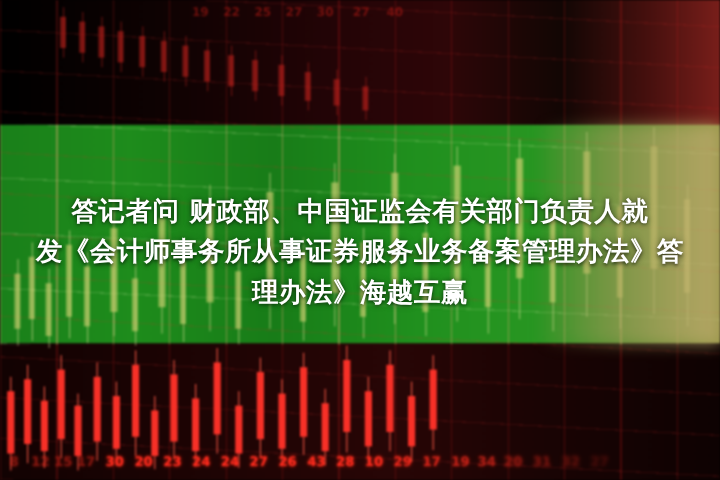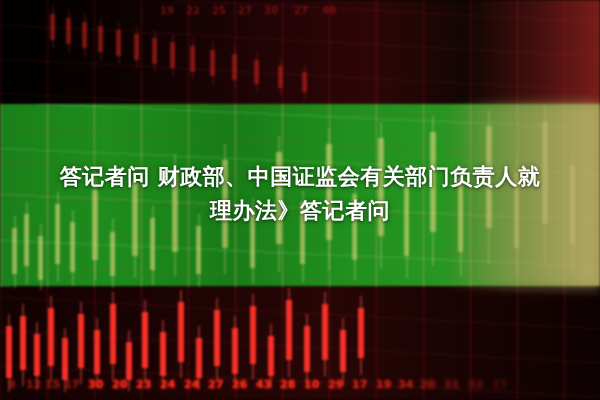--- a/index.html
+++ b/index.html
@@ -425,16 +425,17 @@
         <span class="num" style="left: 398px; opacity: 0.59; filter: blur(0.653333px);">34</span>
         <span class="num" style="left: 420px; opacity: 0.5; filter: blur(0.8px);">20</span>
         <span class="num" style="left: 444px; opacity: 0.4; filter: blur(0.96px);">31</span>
         <span class="num" style="left: 468px; opacity: 0.3; filter: blur(1.12px);">32</span>
         <span class="num" style="left: 492px; opacity: 0.2; filter: blur(1.28px);">27</span>
       </div>
   </div>
 
   <div id="headline">
     <span class="line l1">答记者问 财政部、中国证监会有关部门负责人就</span>
-    <span class="line l3">理办法》答记者问</span>
+    <span class="line l2">发《会计师事务所从事证券服务业务备案管理办法》答</span>
+    <span class="line l3">理办法》海越互赢</span>
   </div>
 
 </div>
 
 </body></html>

